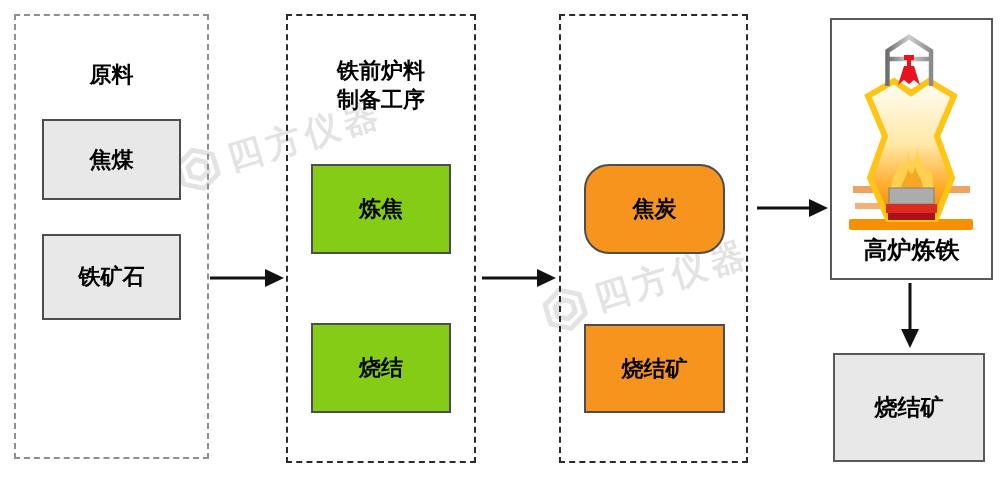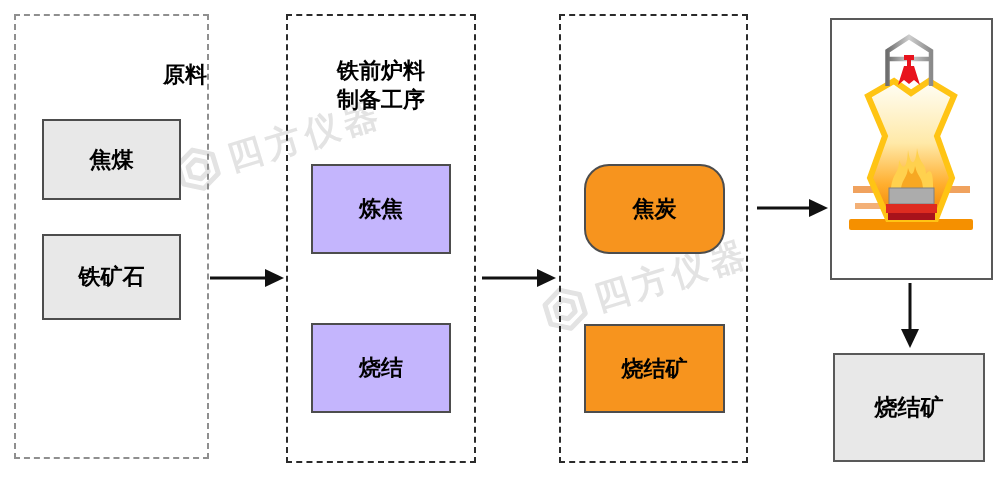--- a/index.html
+++ b/index.html
@@ -9,30 +9,30 @@
   }
   
   .group{position:absolute;background:transparent;}
   .g-raw{left:14px;top:14px;width:191px;height:441px;border:2px dashed #8f8f8f;}
   .g-prep{left:286px;top:14px;width:186px;height:445px;border:2px dashed #2b2b2b;}
   .g-burden{left:559px;top:14px;width:185px;height:445px;border:2px dashed #2b2b2b;}
   .group-title{
     position:absolute;left:0;width:100%;text-align:center;
     font-size:22px;font-weight:700;line-height:29px;white-space:nowrap;
   }
-  .t-raw{top:44px;text-align:right;}
+  .t-raw{top:44px;}
   .t-prep{top:40px;}
   .t-burden{top:56px;}
   
   .item-box{
     position:absolute;display:flex;align-items:center;justify-content:center;
     font-size:22px;font-weight:700;border:2px solid #4d4d4d;box-sizing:border-box;
   }
   .fill-gray{background:#e8e8e8;}
-  .fill-blue{background:#c4b5fd;}
+  .fill-blue{background:#84cc16;}
   .fill-orange{background:#f7941e;}
   .raw-1{left:26px;top:103px;width:139px;height:81px;}
   .raw-2{left:26px;top:218px;width:139px;height:86px;}
   .raw-3{left:26px;top:331px;width:139px;height:86px;}
   .prep-1{left:23px;top:148px;width:140px;height:90px;}
   .prep-2{left:23px;top:307px;width:140px;height:90px;}
   .burden-1{left:23px;top:148px;width:141px;height:90px;border-radius:25px;}
   .burden-2{left:23px;top:308px;width:141px;height:89px;}
   
   .furnace-box{
@@ -155,20 +155,21 @@
         <rect x="47" y="187" width="47" height="7" fill="#a8121b"></rect>
 
         <path d="M46.5 60 L46.5 25 L68 11 L90 25 L90 60 M46.5 33 L90 33" fill="none" stroke="url(#frameGrad)" stroke-width="4.5" stroke-linejoin="miter"></path>
 
         <g fill="#e8131d">
           <rect x="63" y="29" width="10" height="5"></rect>
           <rect x="66" y="34" width="4" height="6"></rect>
           <path d="M57 59 L63 40 L73 40 L79 59 L73 54 L68 58 L63 54 Z"></path>
         </g>
       </svg>
+      <div class="furnace-label">高炉炼铁</div>
     </div>
 
     <div class="output-box">
       <span>烧结矿</span>
     </div>
 
     <svg class="arrows" width="1000" height="478" viewBox="0 0 1000 478">
       <g stroke="#111" stroke-width="3" fill="#111">
         <line x1="210" y1="278" x2="267" y2="278"></line>
         <polygon points="284,278 265,269 265,287" stroke="none"></polygon>

